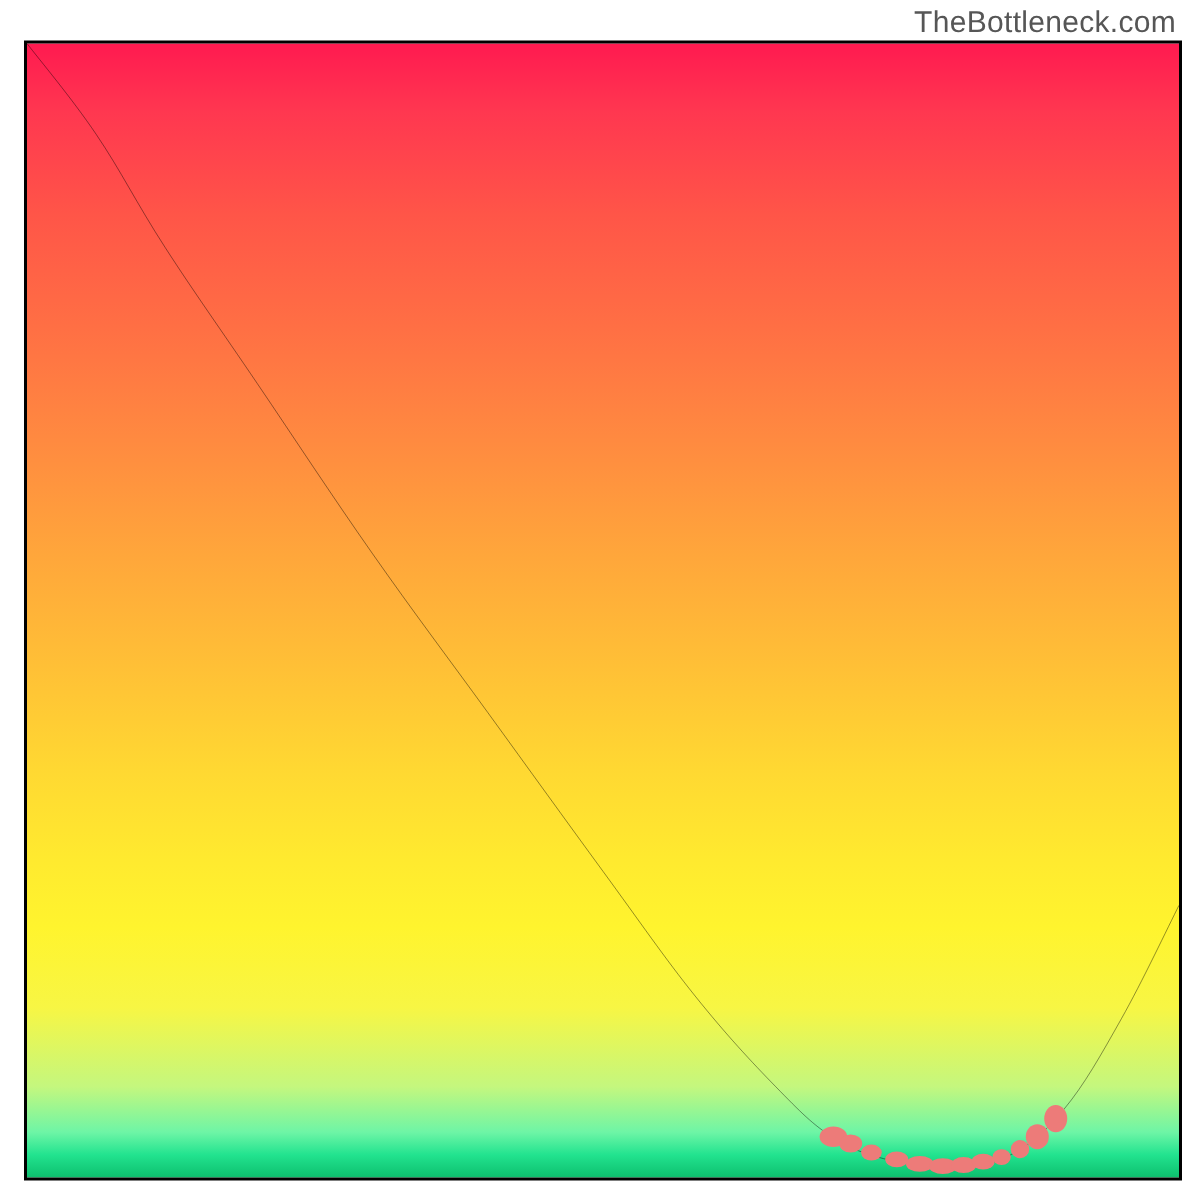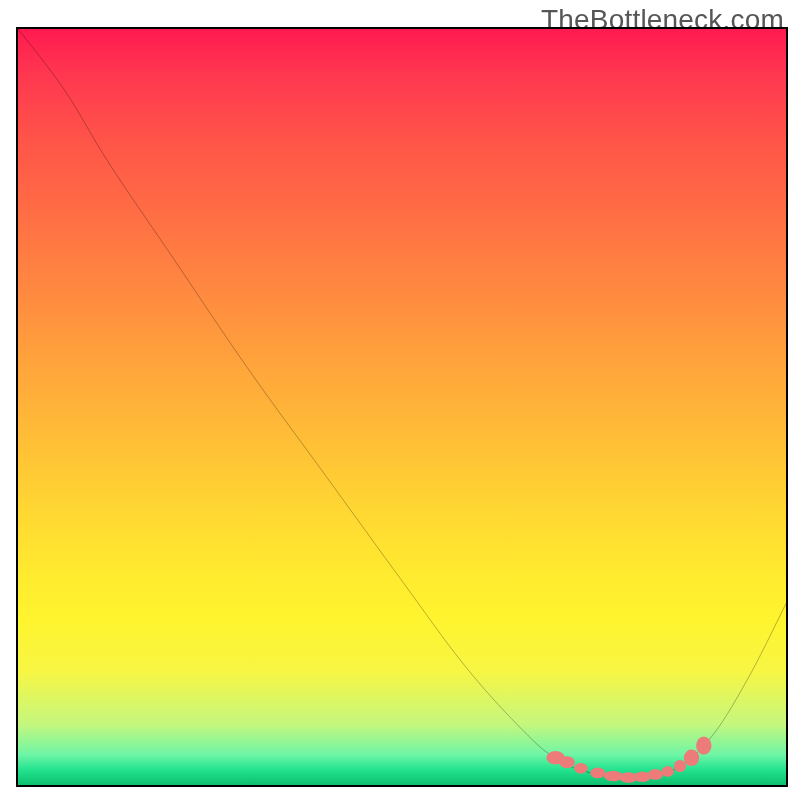--- a/index.html
+++ b/index.html
@@ -43,21 +43,21 @@
     );
     border-left: 2px solid #000;
     border-top: 2px solid #000;
     border-right: 2px solid #000;
     border-bottom: 2px solid #000;
   }
   .watermark {
     position: absolute;
     top: 4px;
     right: 16px;
-    font-size: 28px;
+    font-size: 20px;
     font-weight: 500;
     color: #565656;
     letter-spacing: 0.2px;
   }
   svg.curve {
     position: absolute;
     left: 0;
     top: 0;
     width: 100%;
     height: 100%;

